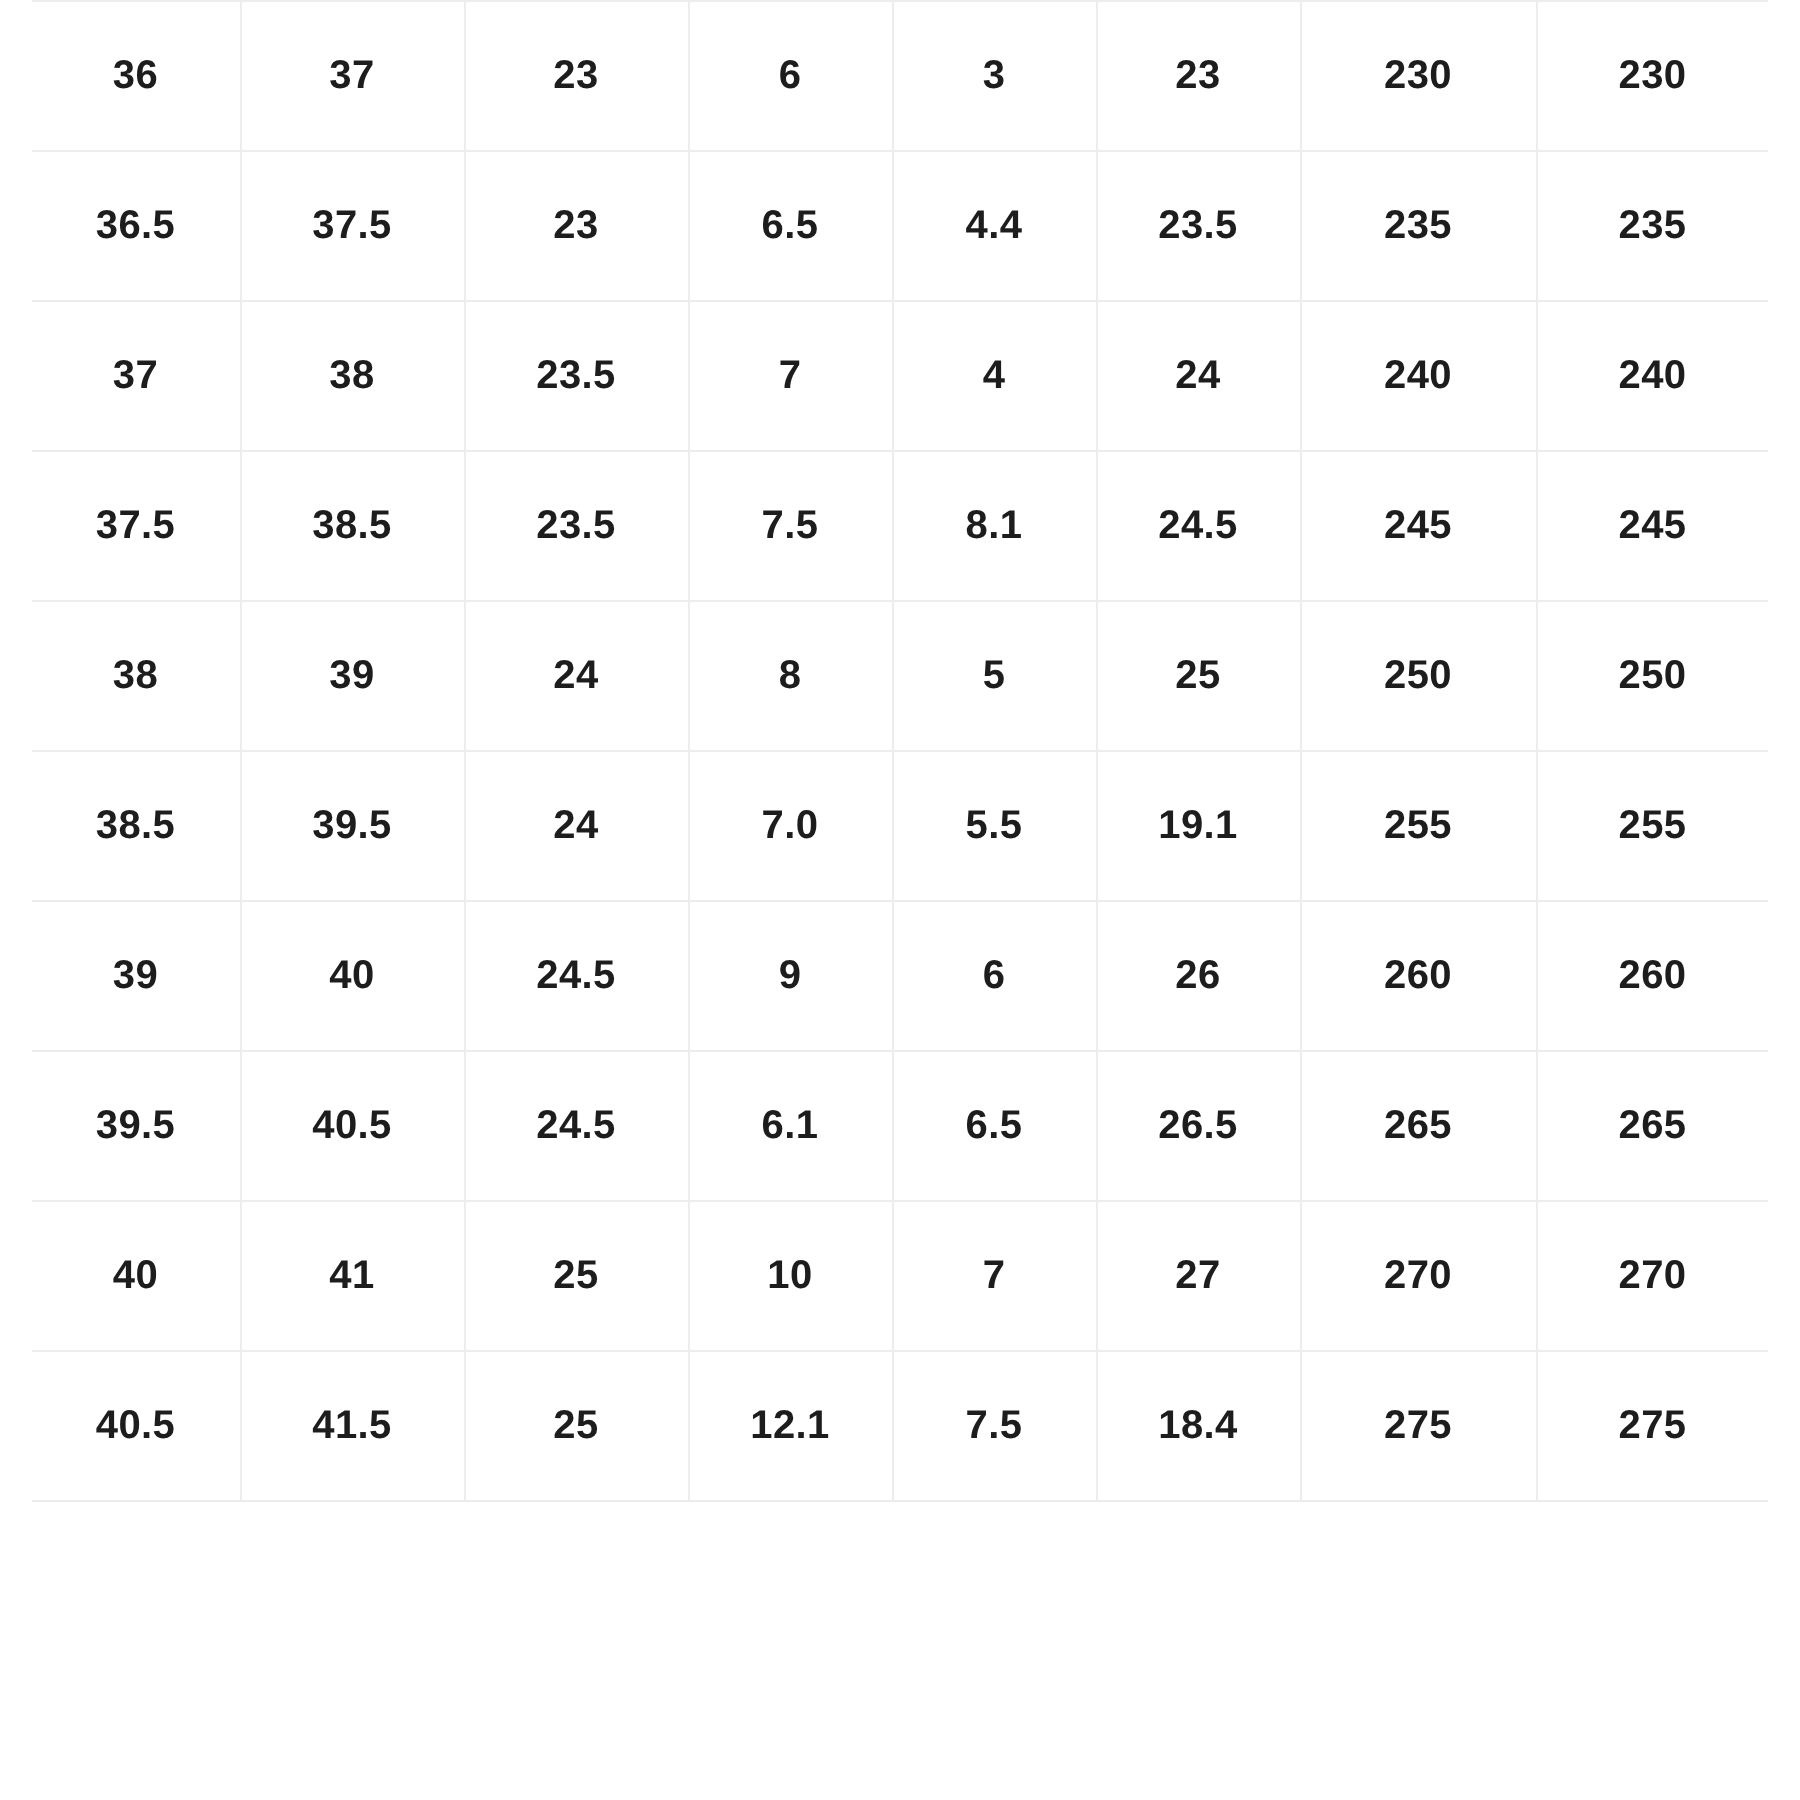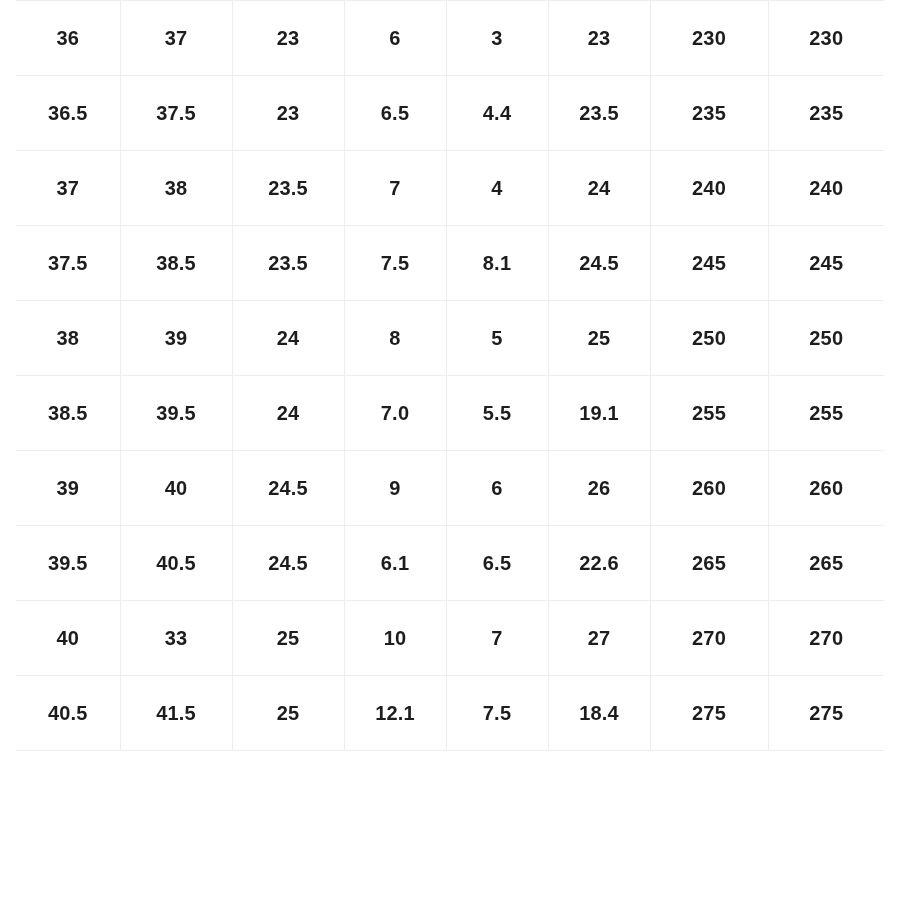--- a/index.html
+++ b/index.html
@@ -137,27 +137,27 @@
         <td>26</td>
         <td>260</td>
         <td>260</td>
       </tr>
       <tr>
         <td>39.5</td>
         <td>40.5</td>
         <td>24.5</td>
         <td>6.1</td>
         <td>6.5</td>
-        <td>22.6</td>
+        <td>26.5</td>
         <td>265</td>
         <td>265</td>
       </tr>
       <tr>
         <td>40</td>
-        <td>33</td>
+        <td>41</td>
         <td>25</td>
         <td>10</td>
         <td>7</td>
         <td>27</td>
         <td>270</td>
         <td>270</td>
       </tr>
       <tr>
         <td>40.5</td>
         <td>41.5</td>

